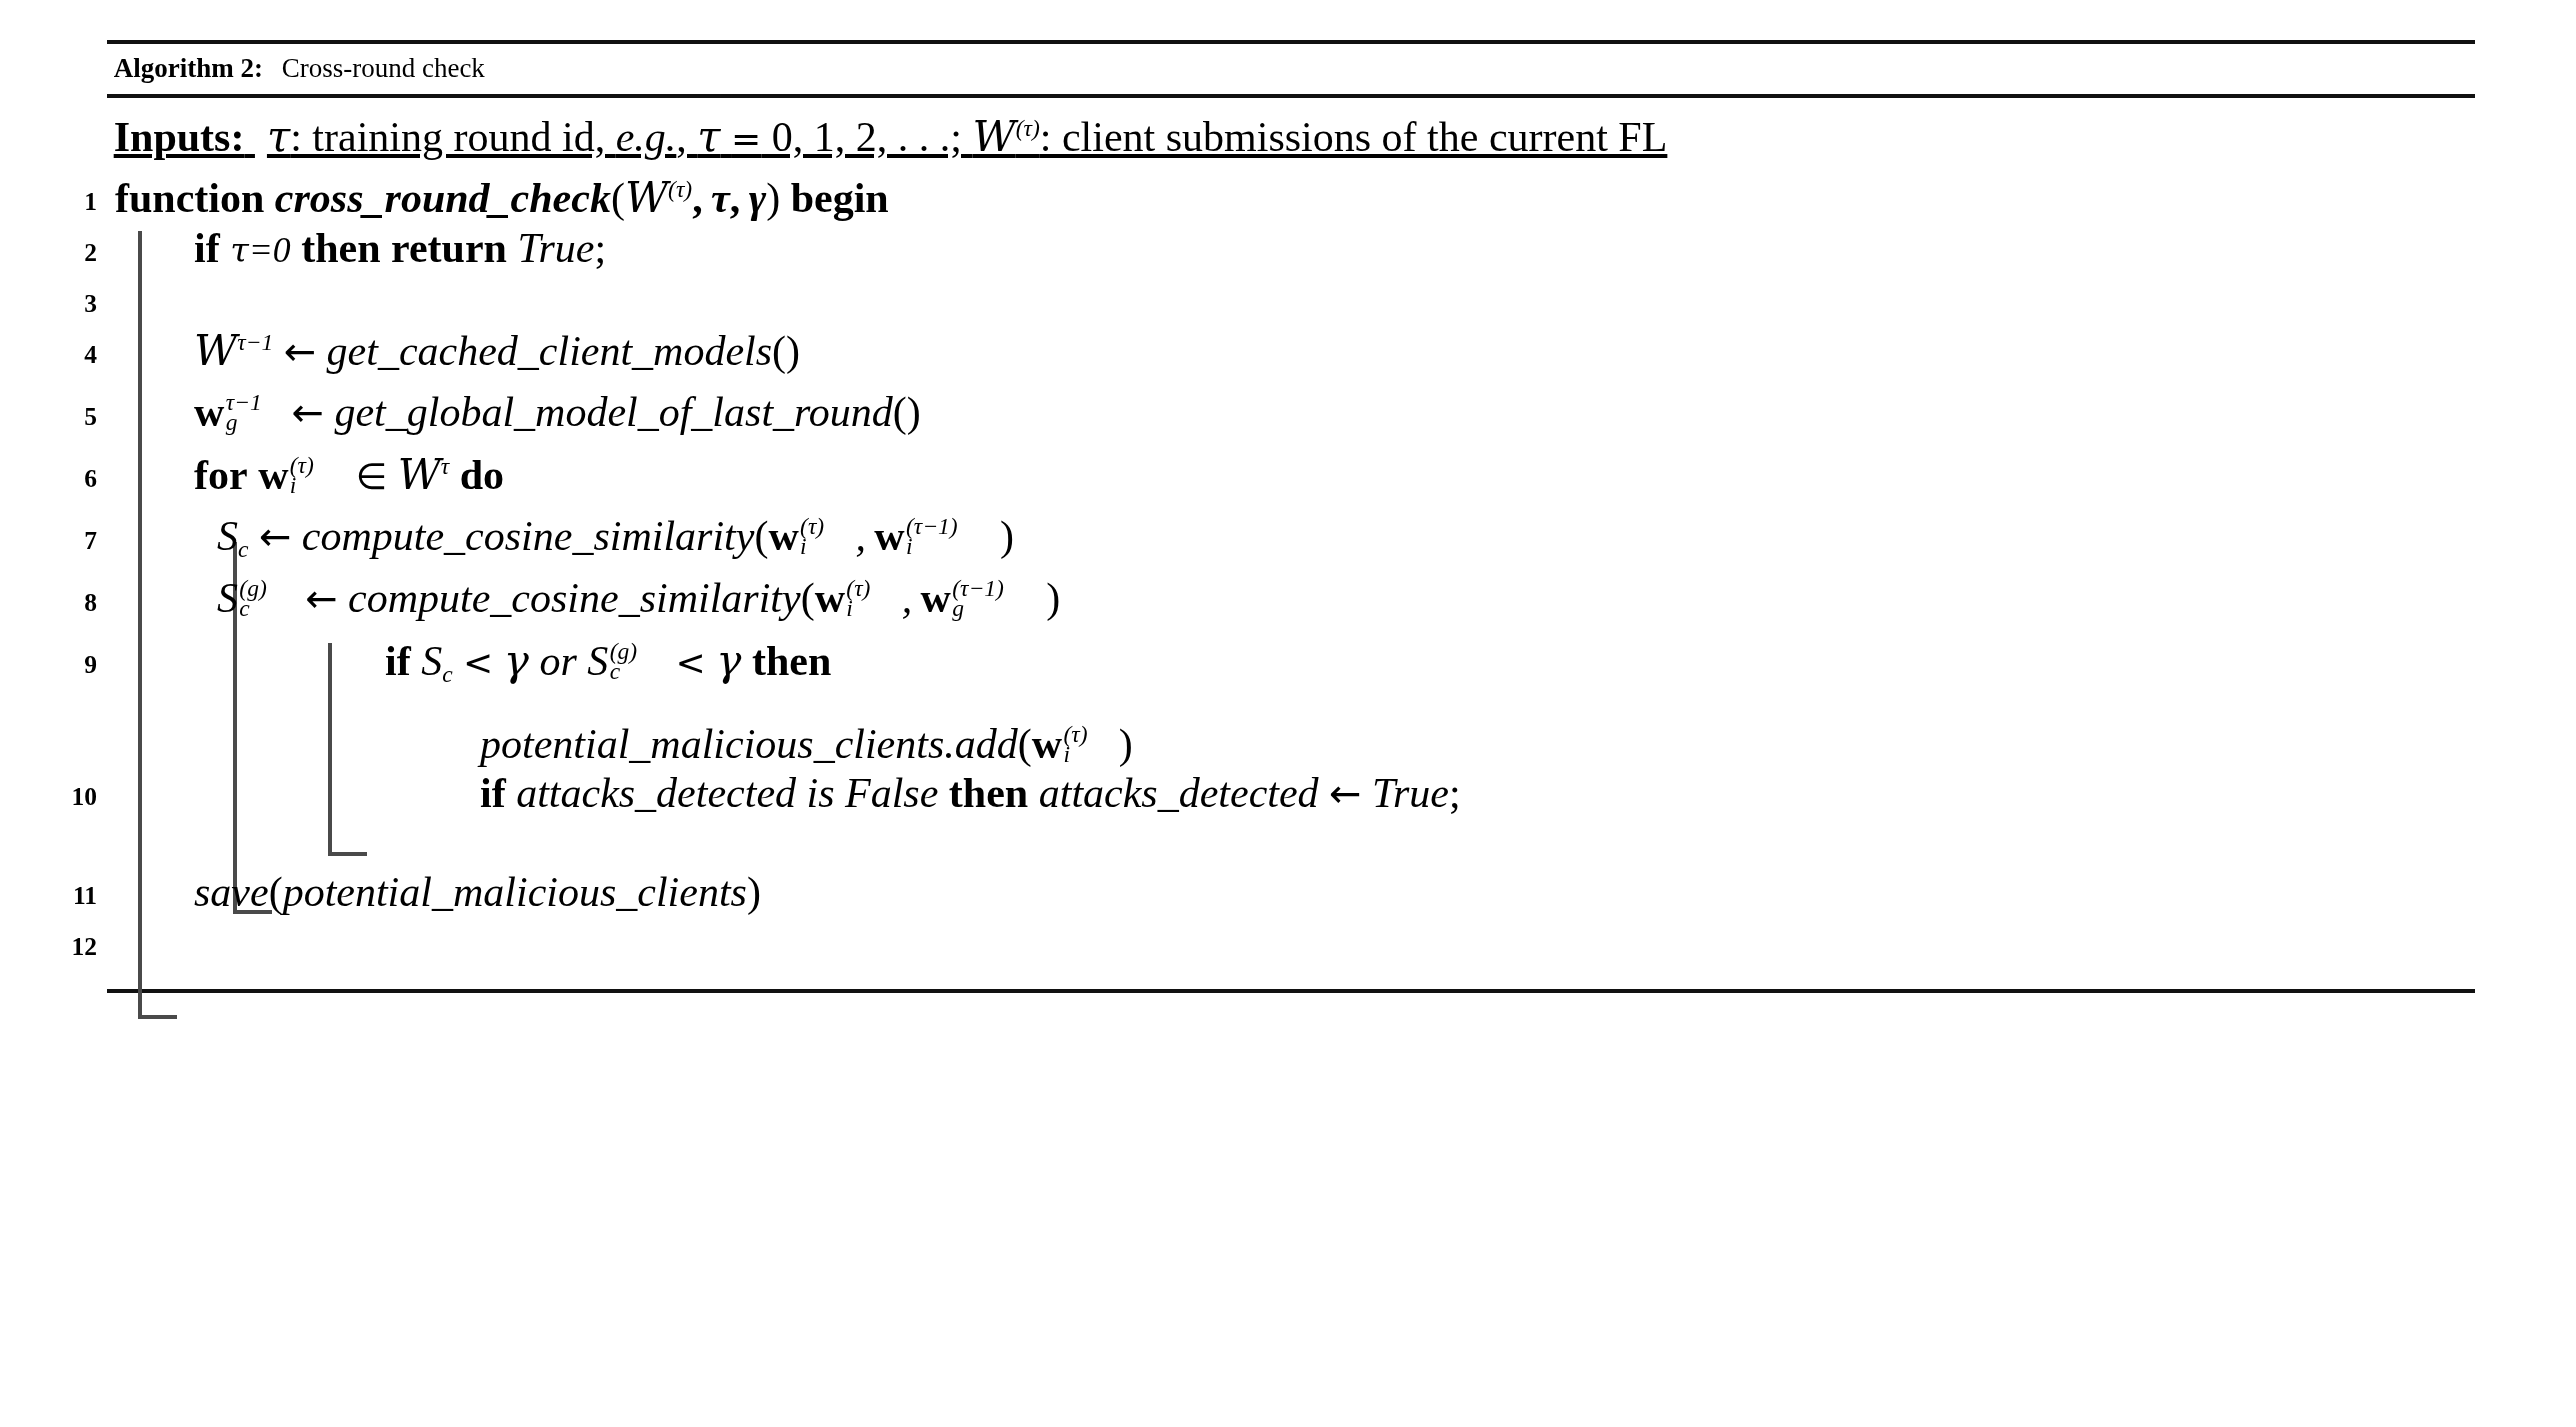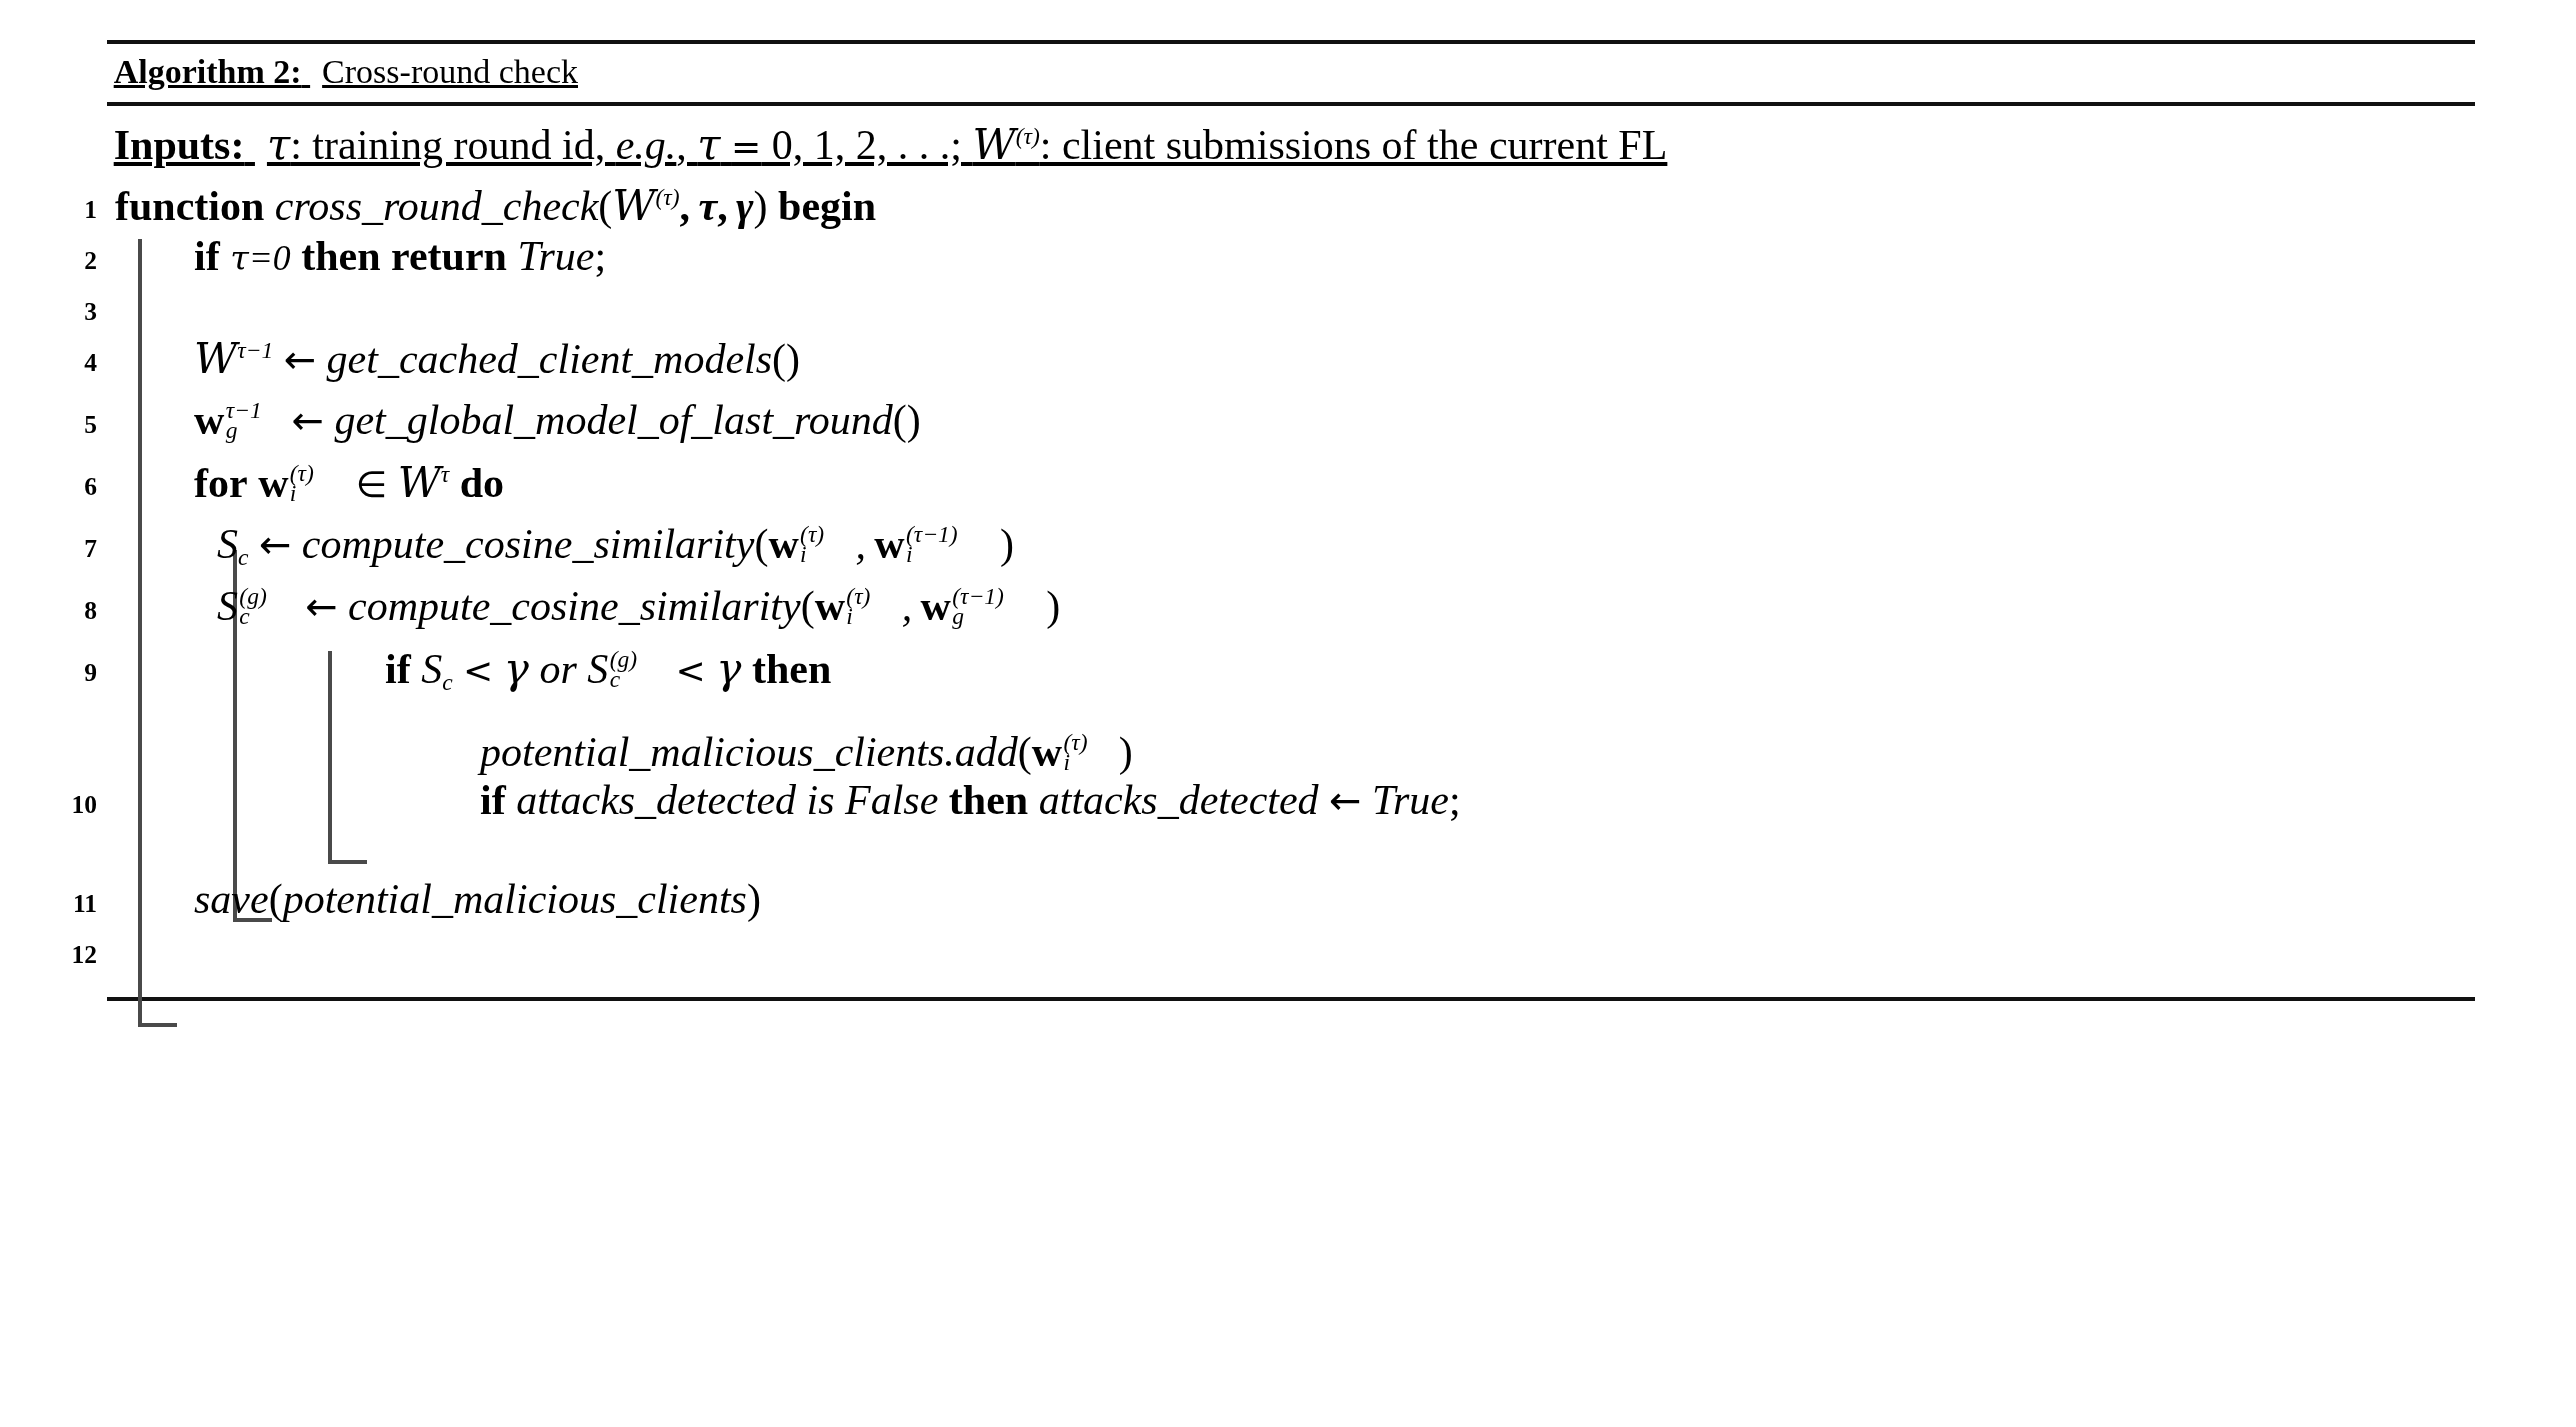--- a/index.html
+++ b/index.html
@@ -23,24 +23,23 @@
   }
 
   
   .rule-top      { height: 0; border-top: 4.7px solid #111; }
   .rule-mid      { height: 0; border-top: 4.7px solid #111; }
   .rule-bottom   { height: 0; border-top: 4.7px solid #111; }
 
   
   .caption {
     padding: 9.4px 0 10.7px 6.7px;
-    font-size: 34px;
+    font-size: 27px;
     line-height: 1.12;
     white-space: nowrap;
-    text-decoration: underline;
   }
   .caption b { font-weight: bold; }
 
   
   .inputs {
     padding: 12px 0 4px 6.7px;
     font-size: 42px;
     line-height: 1.30;
     text-decoration: underline;
   }
@@ -96,21 +95,21 @@
     border-left: 4px solid #4a4a4a;
     border-bottom: 4px solid #4a4a4a;
     width: 35px;
     pointer-events: none;
   }
 
   
   .kw  { font-weight: bold; }
   .id  { font-style: italic; }
   .mi  { font-style: italic; font-family: "Liberation Serif","DejaVu Serif",serif; }
-  .fn  { font-style: italic; font-weight: normal; }
+  .fn  { font-style: italic; font-weight: bold; }
   .cal { font-style: italic; font-family: "DejaVu Serif", serif; }
   .bvec{ font-weight: bold; font-style: normal; }
   .num { font-style: italic; }
 
   sup.s, sub.s {
     font-size: 0.56em;
     line-height: 0;
     font-style: italic;
     font-weight: normal;
   }

